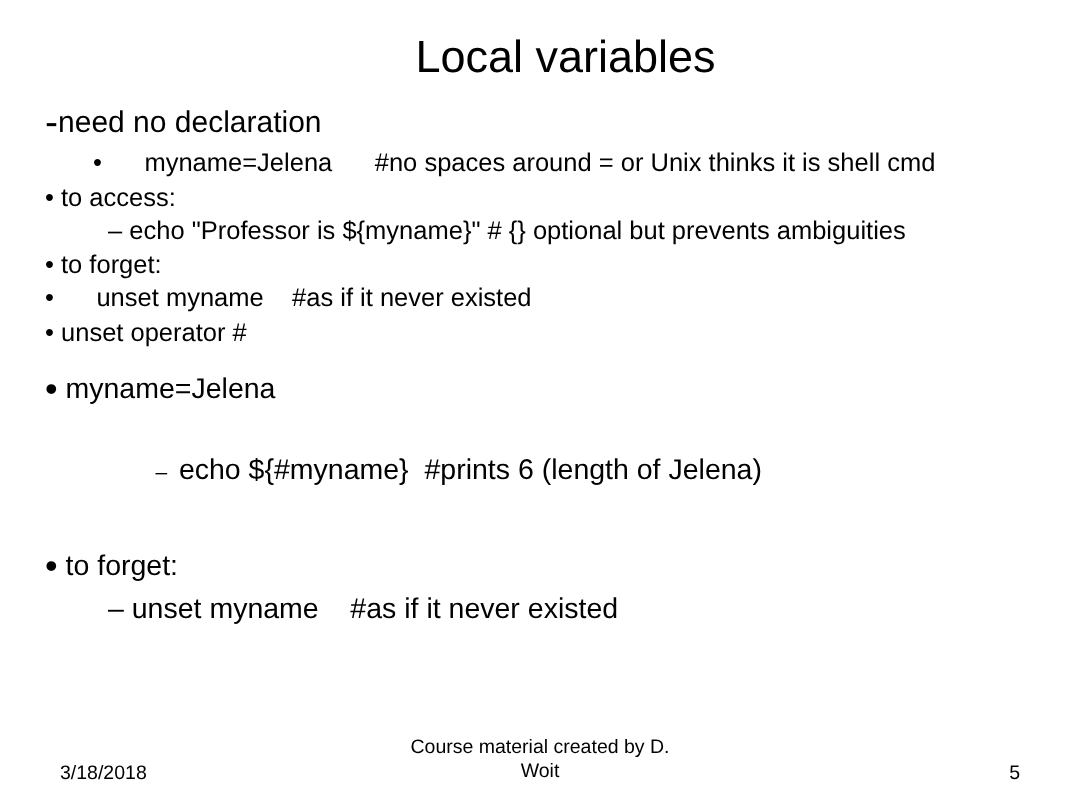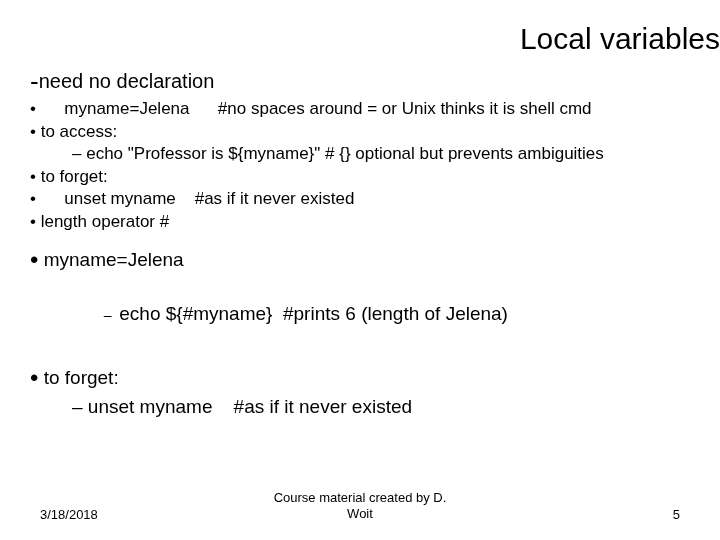--- a/index.html
+++ b/index.html
@@ -12,21 +12,21 @@
     color: #000;
     overflow: hidden;
   }
   .slide {
     position: relative;
     width: 720px;
     height: 540px;
     box-sizing: border-box;
   }
   .title {
-    text-align: right;
+    text-align: center;
     font-size: 30px;
     padding-top: 22px;
     padding-bottom: 8px;
     padding-left: 34px;
   }
   .content {
     padding: 0 30px 0 30px;
     font-size: 17px;
     line-height: 1.32;
   }
@@ -83,26 +83,26 @@
 <div class="slide">
 
   <div class="title">Local variables</div>
 
   <div class="content">
 
     <div>
       <span class="dash">-</span><span class="lead">need no declaration</span>
     </div>
 
-    <div style="white-space: pre;">•      myname=Jelena      #no spaces around = or Unix thinks it is shell cmd</div>
+    <div style="white-space: pre; margin-left: 32px;">•      myname=Jelena      #no spaces around = or Unix thinks it is shell cmd</div>
     <div>• to access:</div>
     <div class="sub">– echo "Professor is ${myname}"  # {} optional but prevents ambiguities</div>
     <div>• to forget:</div>
     <div style="white-space: pre;">•      unset myname    #as if it never existed</div>
-    <div>• length operator #</div>
+    <div>• unset operator #</div>
 
     <div class="spacer-md"></div>
 
     <div class="section2">
       <span class="big-bullet">•</span>
       <span>myname=Jelena</span>
     </div>
     <div class="spacer-sm"></div>
     <div class="sub section2" style="white-space: pre;">
       <span style="font-size:14px;">–  </span><span>echo ${#myname}  #prints 6 (length of Jelena)</span>

